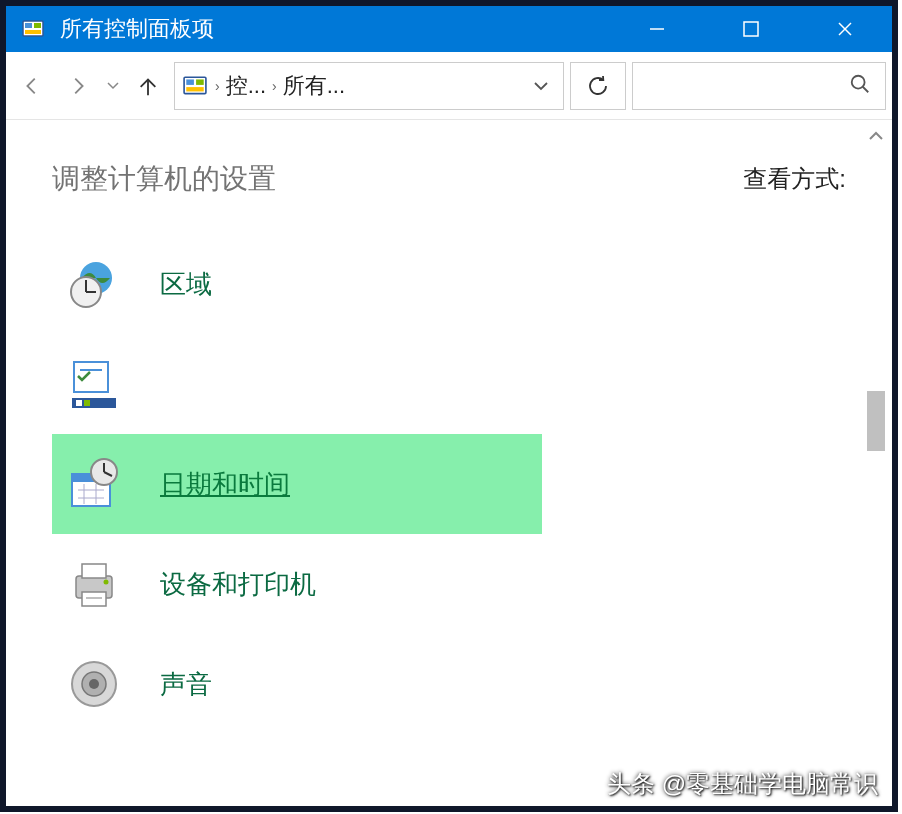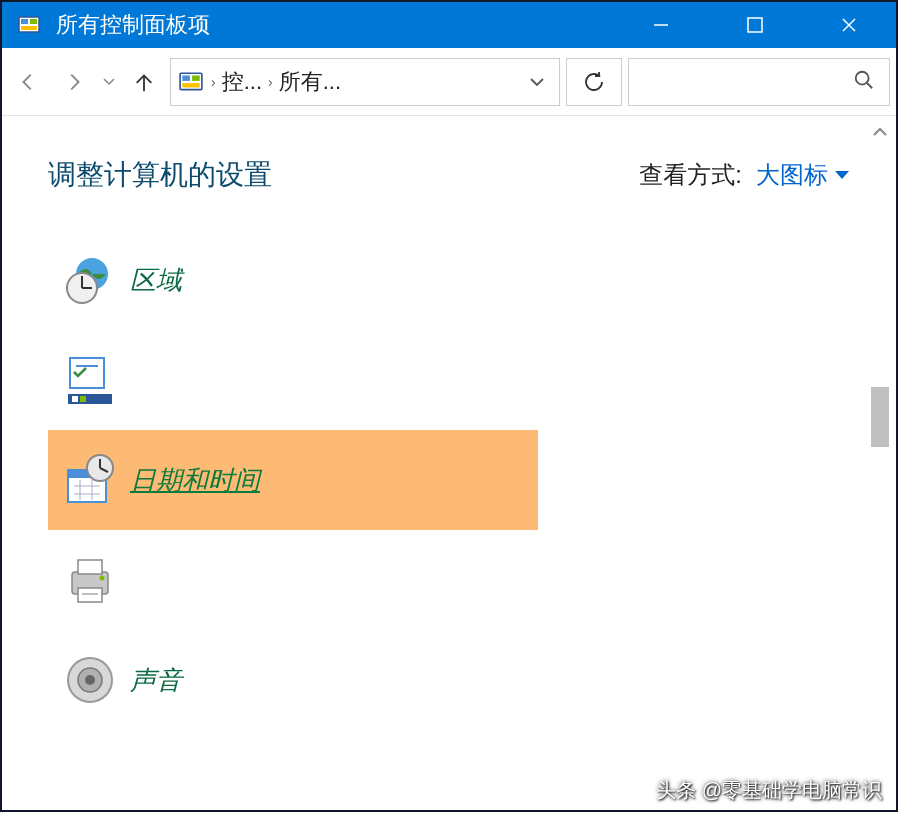--- a/index.html
+++ b/index.html
@@ -6,21 +6,21 @@
 body {
   font-family: "Microsoft YaHei", "Segoe UI", sans-serif;
   background: #fff;
   width: 902px;
   height: 814px;
   overflow: hidden;
 }
 .window {
   width: 898px;
   height: 812px;
-  border: 2px solid #0f172a;
+  border: 6px solid #0f172a;
   background: #fff;
   position: relative;
 }
 .titlebar {
   height: 46px;
   background: #0078d7;
   color: #fff;
   display: flex;
   align-items: center;
 }
@@ -120,21 +120,21 @@
 }
 .search-icon svg { width: 22px; height: 22px; stroke: #555; fill: none; stroke-width: 2; }
 
 .content-header {
   display: flex;
   align-items: center;
   padding: 40px 46px 24px 46px;
 }
 .content-title {
   font-size: 28px;
-  color: #0c4a6e;
+  color: #737373;
   font-weight: 400;
 }
 .view-controls {
   margin-left: auto;
   display: flex;
   align-items: center;
   gap: 14px;
   font-size: 24px;
 }
 .view-label { color: #222; }
@@ -149,29 +149,28 @@
 
 .items-area {
   position: relative;
   padding-left: 46px;
   padding-top: 12px;
   height: calc(100% - 46px - 68px - 110px);
 }
 .item-row {
   display: flex;
   align-items: center;
-  gap: 12px;
+  gap: 38px;
   height: 100px;
   padding-left: 14px;
   cursor: pointer;
   width: 490px;
-  font-style: italic;
 }
 .item-row.selected {
-  background: #fdba74;
+  background: #86efac;
   text-align: center;
 }
 .item-icon {
   width: 56px;
   height: 56px;
   display: flex;
   align-items: center;
   justify-content: center;
   flex-shrink: 0;
 }
@@ -211,21 +210,21 @@
   height: 60px;
   top: 240px;
   background: #c0c0c0;
   cursor: pointer;
 }
 
 .watermark {
   position: absolute;
   bottom: 6px;
   right: 14px;
-  font-size: 20px;
+  font-size: 24px;
   color: #fff;
   text-shadow: 0 0 4px rgba(0,0,0,0.9), 1px 1px 2px rgba(0,0,0,0.9);
   pointer-events: none;
   text-align: right;
 }
 </style>
 </head>
 <body>
 
 <div class="window">
@@ -317,26 +316,20 @@
             <line x1="15" y1="15" x2="21" y2="21"></line>
           </svg>
       </span>
     </div>
   </div>
 
   <div class="content-header">
     <div class="content-title">调整计算机的设置</div>
     <div class="view-controls">
       <span class="view-label">查看方式:</span>
-      <span class="view-value">
-        <span>大图标</span>
-        <svg viewBox="0 0 16 10">
-            <polygon points="1,1 15,1 8,9"></polygon>
-          </svg>
-      </span>
     </div>
   </div>
 
   <div class="items-area">
 
     <div class="item-row">
       <span class="item-icon">
         <svg width="56" height="56" viewBox="0 0 56 56">
           <circle cx="30" cy="22" r="16" fill="#4aa3df"></circle>
           <path d="M16 22 Q24 12 30 22 Q36 32 44 22" fill="#3d8b3d"></path>
@@ -382,20 +375,21 @@
     <div class="item-row">
       <span class="item-icon">
         <svg width="56" height="56" viewBox="0 0 56 56">
           <rect x="10" y="20" width="36" height="22" rx="3" fill="#c8c8c8" stroke="#888" stroke-width="1.5"></rect>
           <rect x="16" y="8" width="24" height="14" fill="#fff" stroke="#888" stroke-width="1.5"></rect>
           <rect x="16" y="36" width="24" height="14" fill="#fff" stroke="#888" stroke-width="1.5"></rect>
           <circle cx="40" cy="26" r="2.5" fill="#7fba00"></circle>
           <line x1="20" y1="42" x2="36" y2="42" stroke="#aaa" stroke-width="1.5"></line>
         </svg>
       </span>
+      <span class="item-label">设备和打印机</span>
     </div>
 
     <div class="item-row">
       <span class="item-icon">
         <svg width="56" height="56" viewBox="0 0 56 56">
           <circle cx="28" cy="28" r="22" fill="#d8d8d8" stroke="#999" stroke-width="2"></circle>
           <circle cx="28" cy="28" r="12" fill="#b0b0b0" stroke="#777" stroke-width="1.5"></circle>
           <circle cx="28" cy="28" r="5" fill="#666"></circle>
         </svg>
       </span>

